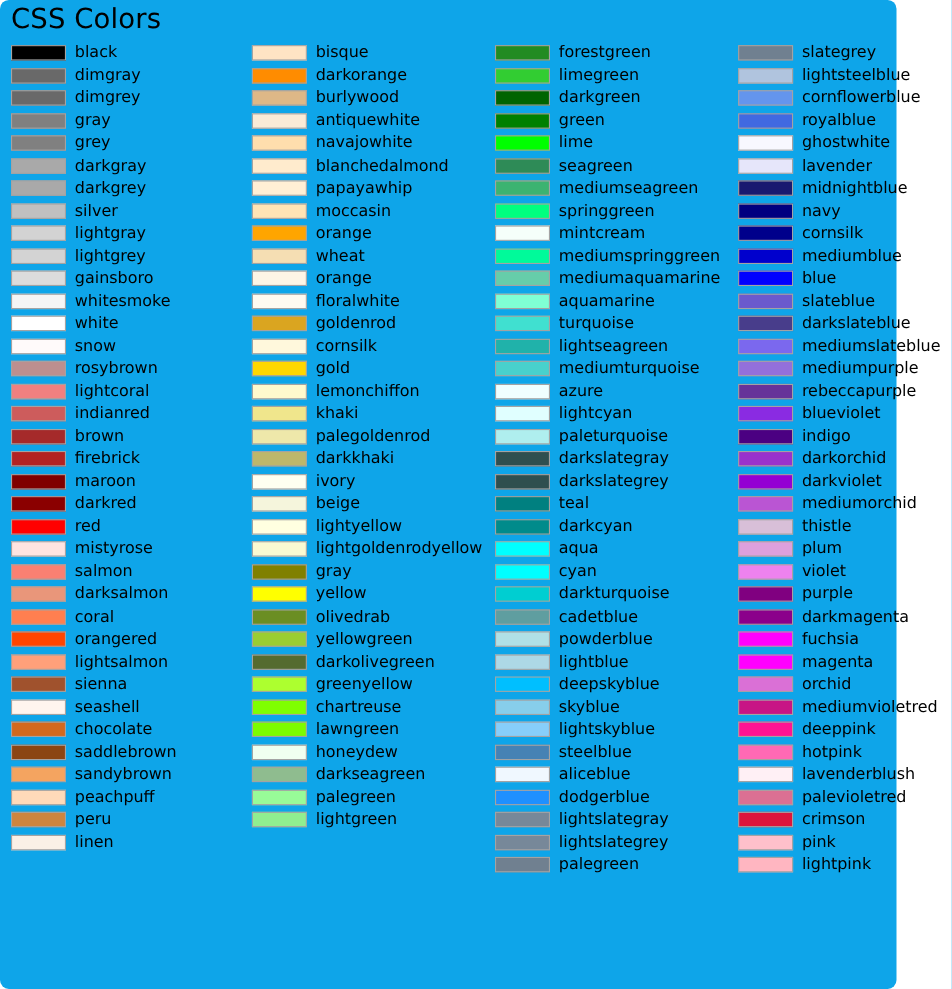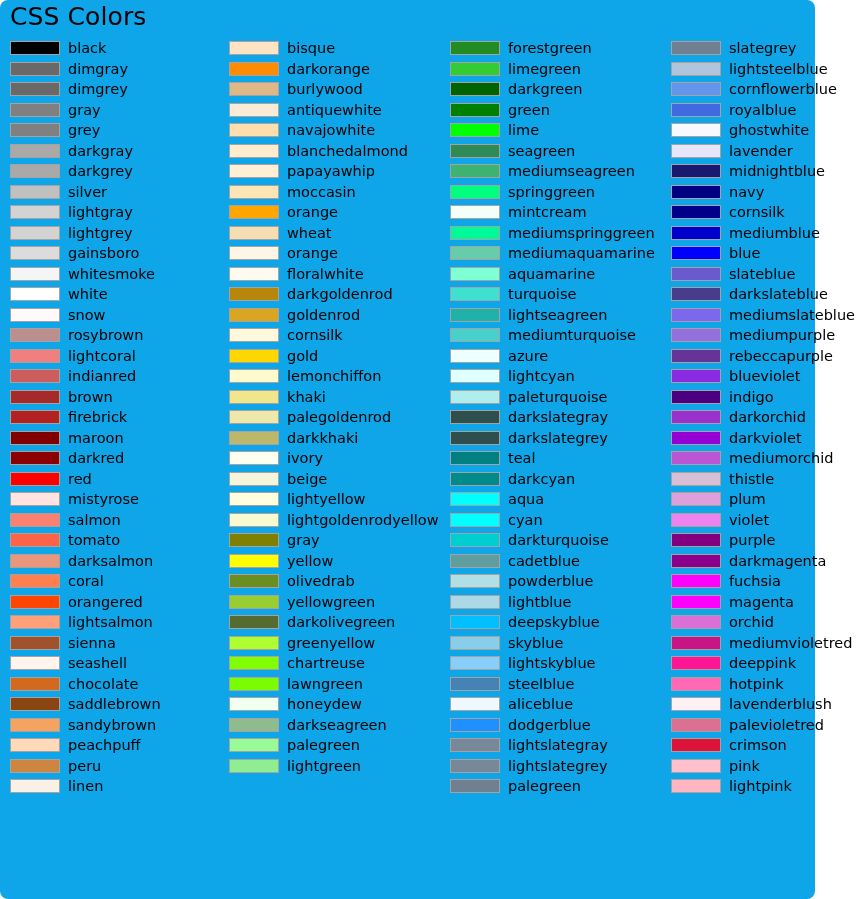--- a/index.html
+++ b/index.html
@@ -162,24 +162,20 @@
       </div>
       <div class="color-row">
         <div class="swatch" style="background-color: rgb(255, 228, 225); border-color: rgb(163, 163, 163);"></div>
         <span class="swatch-label">mistyrose</span>
       </div>
       <div class="color-row">
         <div class="swatch" style="background-color: rgb(250, 128, 114); border-color: rgb(163, 163, 163);"></div>
         <span class="swatch-label">salmon</span>
       </div>
       <div class="color-row">
-        <div class="swatch" style="background-color: rgb(255, 99, 71); border-color: rgb(163, 163, 163);"></div>
-        <span class="swatch-label">tomato</span>
-      </div>
-      <div class="color-row">
         <div class="swatch" style="background-color: rgb(233, 150, 122); border-color: rgb(163, 163, 163);"></div>
         <span class="swatch-label">darksalmon</span>
       </div>
       <div class="color-row">
         <div class="swatch" style="background-color: rgb(255, 127, 80); border-color: rgb(163, 163, 163);"></div>
         <span class="swatch-label">coral</span>
       </div>
       <div class="color-row">
         <div class="swatch" style="background-color: rgb(255, 69, 0); border-color: rgb(163, 163, 163);"></div>
         <span class="swatch-label">orangered</span>
@@ -262,24 +258,20 @@
         <div class="swatch" style="background-color: rgb(245, 222, 179); border-color: rgb(163, 163, 163);"></div>
         <span class="swatch-label">wheat</span>
       </div>
       <div class="color-row">
         <div class="swatch" style="background-color: rgb(253, 245, 230); border-color: rgb(163, 163, 163);"></div>
         <span class="swatch-label">orange</span>
       </div>
       <div class="color-row">
         <div class="swatch" style="background-color: rgb(255, 250, 240); border-color: rgb(163, 163, 163);"></div>
         <span class="swatch-label">floralwhite</span>
-      </div>
-      <div class="color-row">
-        <div class="swatch" style="background-color: rgb(184, 134, 11); border-color: rgb(163, 163, 163);"></div>
-        <span class="swatch-label">darkgoldenrod</span>
       </div>
       <div class="color-row">
         <div class="swatch" style="background-color: rgb(218, 165, 32); border-color: rgb(163, 163, 163);"></div>
         <span class="swatch-label">goldenrod</span>
       </div>
       <div class="color-row">
         <div class="swatch" style="background-color: rgb(255, 248, 220); border-color: rgb(163, 163, 163);"></div>
         <span class="swatch-label">cornsilk</span>
       </div>
       <div class="color-row">

